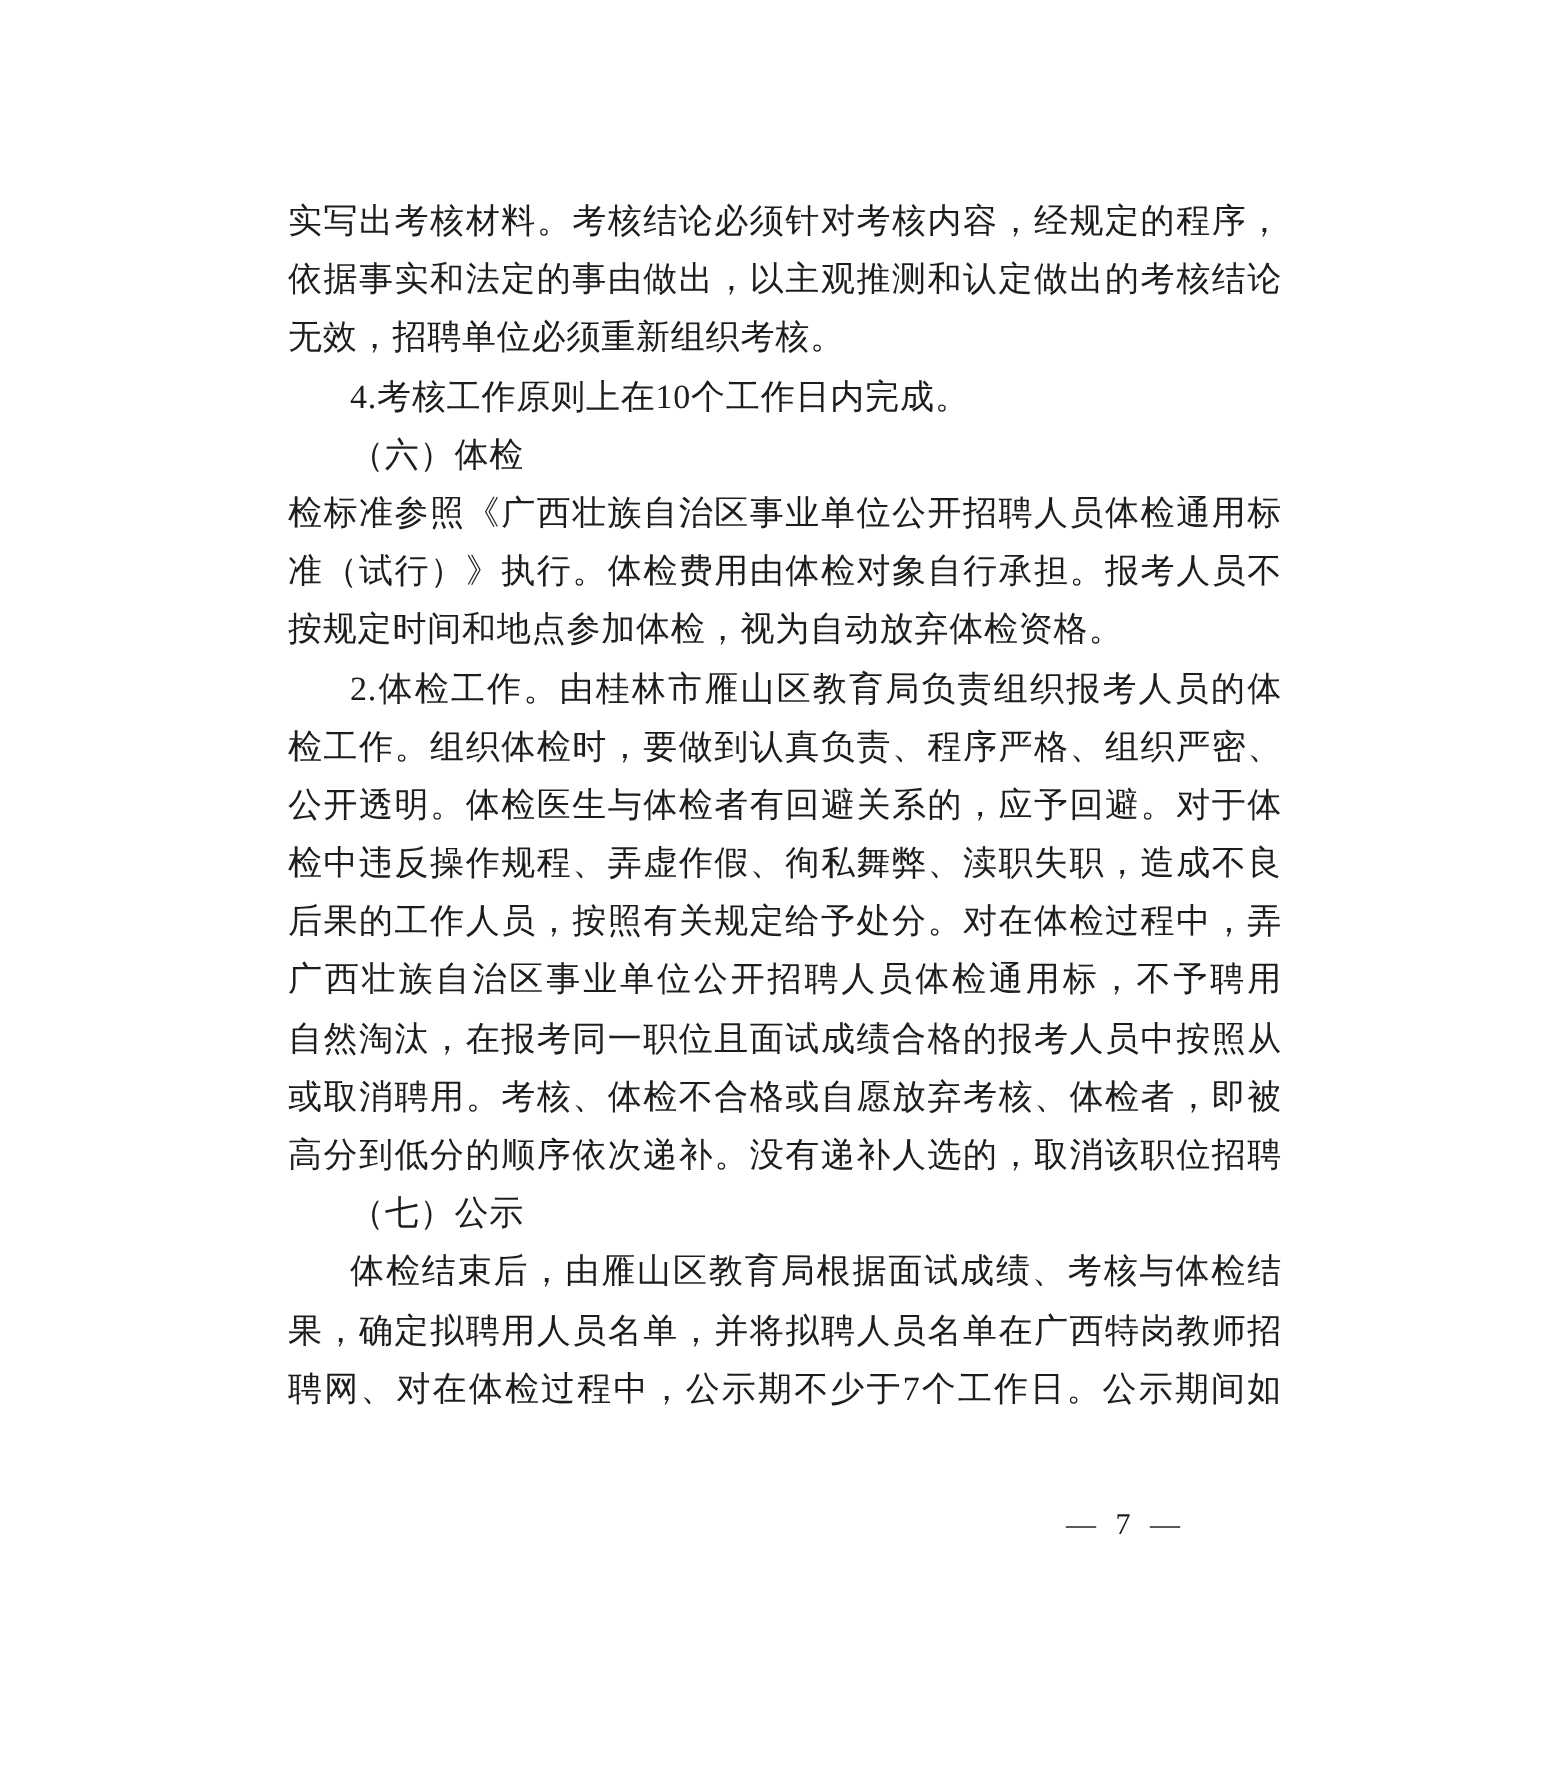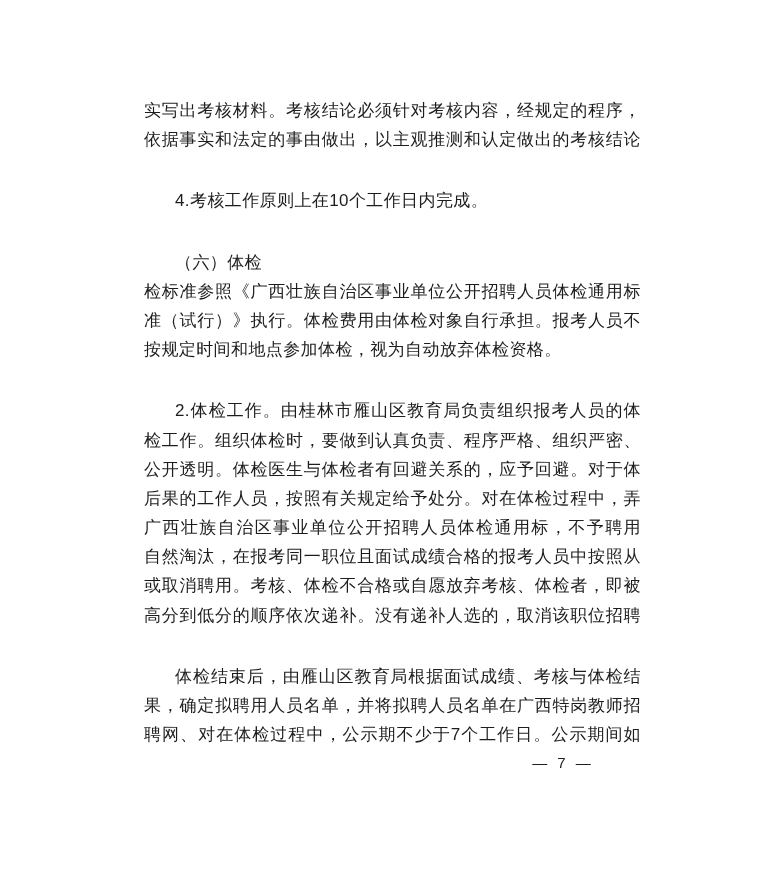--- a/index.html
+++ b/index.html
@@ -6,21 +6,21 @@
     margin: 0;
     padding: 0;
     background: #ffffff;
   }
   .scan-page {
     position: relative;
     width: 776px;
     height: 885px;
     background: #ffffff;
     overflow: hidden;
-    font-family: Liberation Sans, sans-serif;
+    font-family: Liberation Serif, serif;
     color: #1d1d1d;
   }
   .text-block {
     position: absolute;
     left: 144px;
     top: 96px;
     width: 497px;
     font-size: 17px;
     font-weight: 400;
   }
@@ -31,21 +31,20 @@
     white-space: normal;
     overflow: visible;
   }
   .just {
     text-align: justify;
     text-align-last: justify;
     text-justify: inter-character;
   }
   .indent {
     text-indent: 31px;
-    margin-top: 32px;
   }
   .page-number {
     position: absolute;
     left: 528px;
     top: 753px;
     width: 70px;
     font-size: 15px;
     line-height: 20px;
     letter-spacing: 3px;
     text-align: center;
@@ -53,31 +52,34 @@
     white-space: nowrap;
   }
 </style>
 </head>
 <body>
 
 <div class="scan-page">
   <div class="text-block">
     <div class="line just">实写出考核材料。考核结论必须针对考核内容，经规定的程序，</div>
     <div class="line just">依据事实和法定的事由做出，以主观推测和认定做出的考核结论</div>
+    <div class="line">无效，招聘单位必须重新组织考核。</div>
     <div class="line indent">4.考核工作原则上在10个工作日内完成。</div>
     <div class="line indent">（六）体检</div>
     <div class="line just">检标准参照《广西壮族自治区事业单位公开招聘人员体检通用标</div>
     <div class="line just">准（试行）》执行。体检费用由体检对象自行承担。报考人员不</div>
     <div class="line">按规定时间和地点参加体检，视为自动放弃体检资格。</div>
     <div class="line indent just">2.体检工作。由桂林市雁山区教育局负责组织报考人员的体</div>
     <div class="line just">检工作。组织体检时，要做到认真负责、程序严格、组织严密、</div>
     <div class="line just">公开透明。体检医生与体检者有回避关系的，应予回避。对于体</div>
+    <div class="line just">检中违反操作规程、弄虚作假、徇私舞弊、渎职失职，造成不良</div>
     <div class="line just">后果的工作人员，按照有关规定给予处分。对在体检过程中，弄</div>
     <div class="line just">广西壮族自治区事业单位公开招聘人员体检通用标，不予聘用</div>
     <div class="line just">自然淘汰，在报考同一职位且面试成绩合格的报考人员中按照从</div>
     <div class="line just">或取消聘用。考核、体检不合格或自愿放弃考核、体检者，即被</div>
     <div class="line just">高分到低分的顺序依次递补。没有递补人选的，取消该职位招聘</div>
+    <div class="line indent">（七）公示</div>
     <div class="line indent just">体检结束后，由雁山区教育局根据面试成绩、考核与体检结</div>
     <div class="line just">果，确定拟聘用人员名单，并将拟聘人员名单在广西特岗教师招</div>
     <div class="line just">聘网、对在体检过程中，公示期不少于7个工作日。公示期间如</div>
   </div>
   <div class="page-number">— 7 —</div>
 </div>
 
 </body></html>

